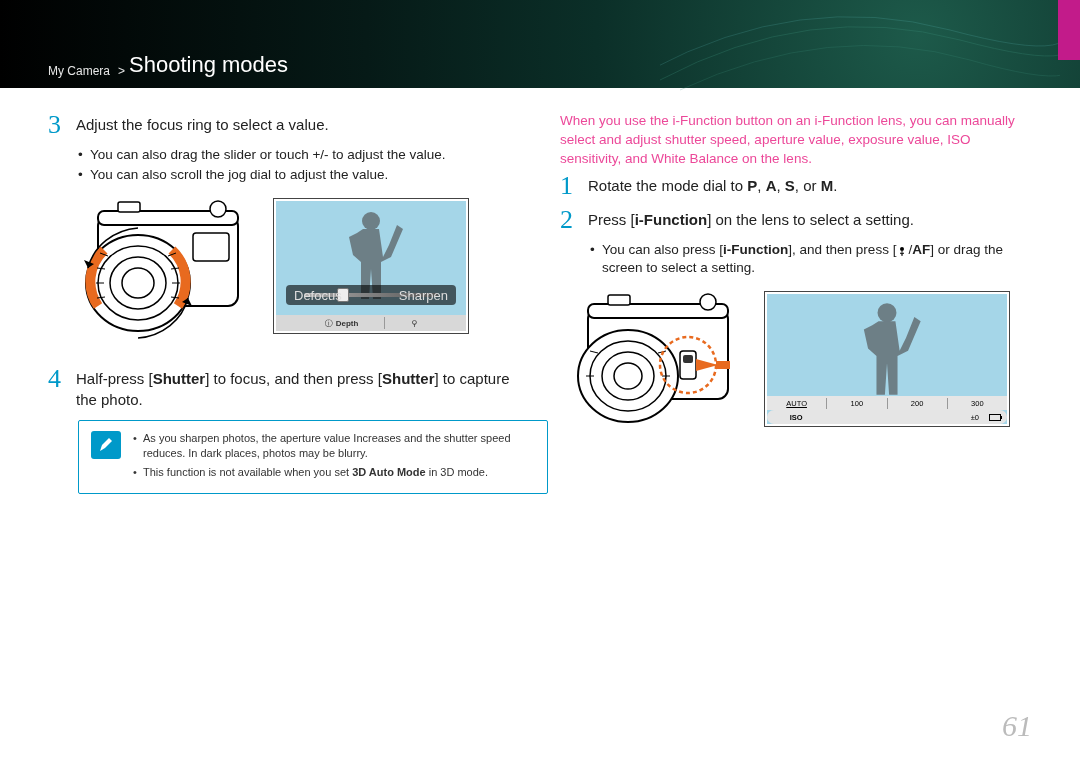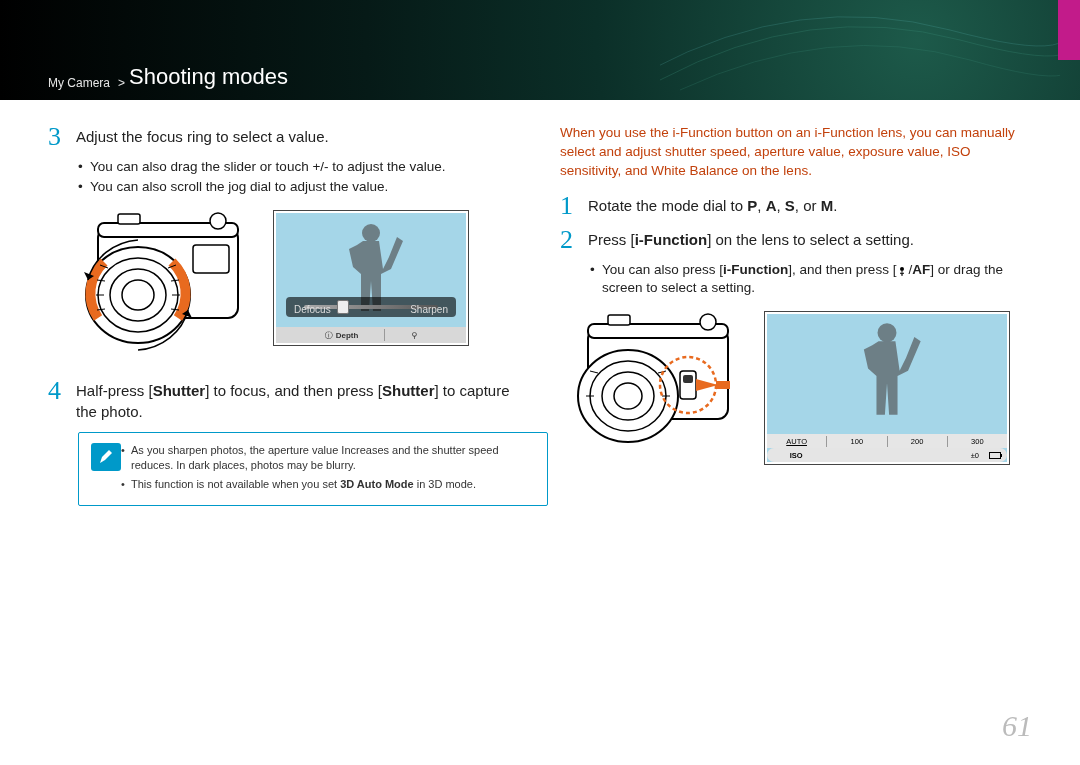--- a/index.html
+++ b/index.html
@@ -7,21 +7,21 @@
     width: 1080px;
     height: 765px;
     font-family: "Segoe UI", Arial, sans-serif;
     background: #fff;
     position: relative;
     overflow: hidden;
   }
   
   .header {
     position: relative;
-    height: 100px;
+    height: 88px;
     background: radial-gradient(circle at 85% 40%, #1d5a4a 0%, #0b2f28 35%, #061a17 60%, #000 100%);
     padding-left: 48px;
     display: flex;
     align-items: flex-end;
     padding-bottom: 10px;
     color: #fff;
   }
   .header .bc-small { font-size: 12px; opacity: 0.9; margin-right: 4px; }
   .header .bc-sep { font-size: 12px; opacity: 0.9; margin: 0 4px; }
   .header .bc-title { font-size: 22px; font-weight: 400; }
@@ -99,21 +99,21 @@
   }
   .screen {
     width: 190px;
     height: 130px;
     background: #a5d6e8;
     position: relative;
     overflow: hidden;
   }
   .screen2 {
     width: 240px;
-    height: 148px;
+    height: 130px;
     background: #a5d6e8;
     position: relative;
     overflow: hidden;
     padding-left: 8px;
   }
   .figure {
     position: absolute;
     left: 50%;
     top: 6px;
     transform: translateX(-50%);
@@ -146,21 +146,21 @@
     width: 12px; height: 14px;
     background: #eee;
     border: 1px solid #777;
     border-radius: 2px;
   }
   .slider-labels {
     position: absolute;
     left: 0; right: 0; bottom: 2px;
     display: flex;
     justify-content: space-between;
-    font-size: 10px;
+    font-size: 13px;
     color: #ddd;
     padding: 0 8px;
   }
   .footer-bar {
     position: absolute;
     left: 0; right: 0; bottom: 0;
     height: 16px;
     background: #d8d8d8;
     display: flex;
     align-items: center;
@@ -176,20 +176,21 @@
     padding: 0 6px;
   }
   .footer-bar .divider {
     width: 1px; height: 12px; background: #999;
   }
   
   .note {
     border: 1px solid #0099c9;
     border-radius: 2px;
     display: flex;
+    gap: 12px;
     padding: 10px 12px;
     margin: 10px 0 0 30px;
     width: 470px;
   }
   .note-icon {
     width: 30px; height: 28px;
     background: #0099c9;
     border-radius: 3px;
     display: flex;
     align-items: center;
@@ -218,23 +219,23 @@
     background: #000;
     color: #fff;
     border-radius: 14px;
     padding: 4px 16px 5px 16px;
     font-size: 14px;
     font-weight: 600;
     margin-bottom: 10px;
   }
   .intro {
     font-size: 13.5px;
-    color: #c2410c;
+    color: #ec4899;
     line-height: 1.4;
-    margin-bottom: 12px;
+    margin-bottom: 4px;
   }
   .iso-bar {
     position: absolute;
     left: 0; right: 0; bottom: 14px;
     height: 14px;
     background: #e6e6e6;
     display: flex;
     align-items: center;
     font-size: 7.5px;
     color: #000;

